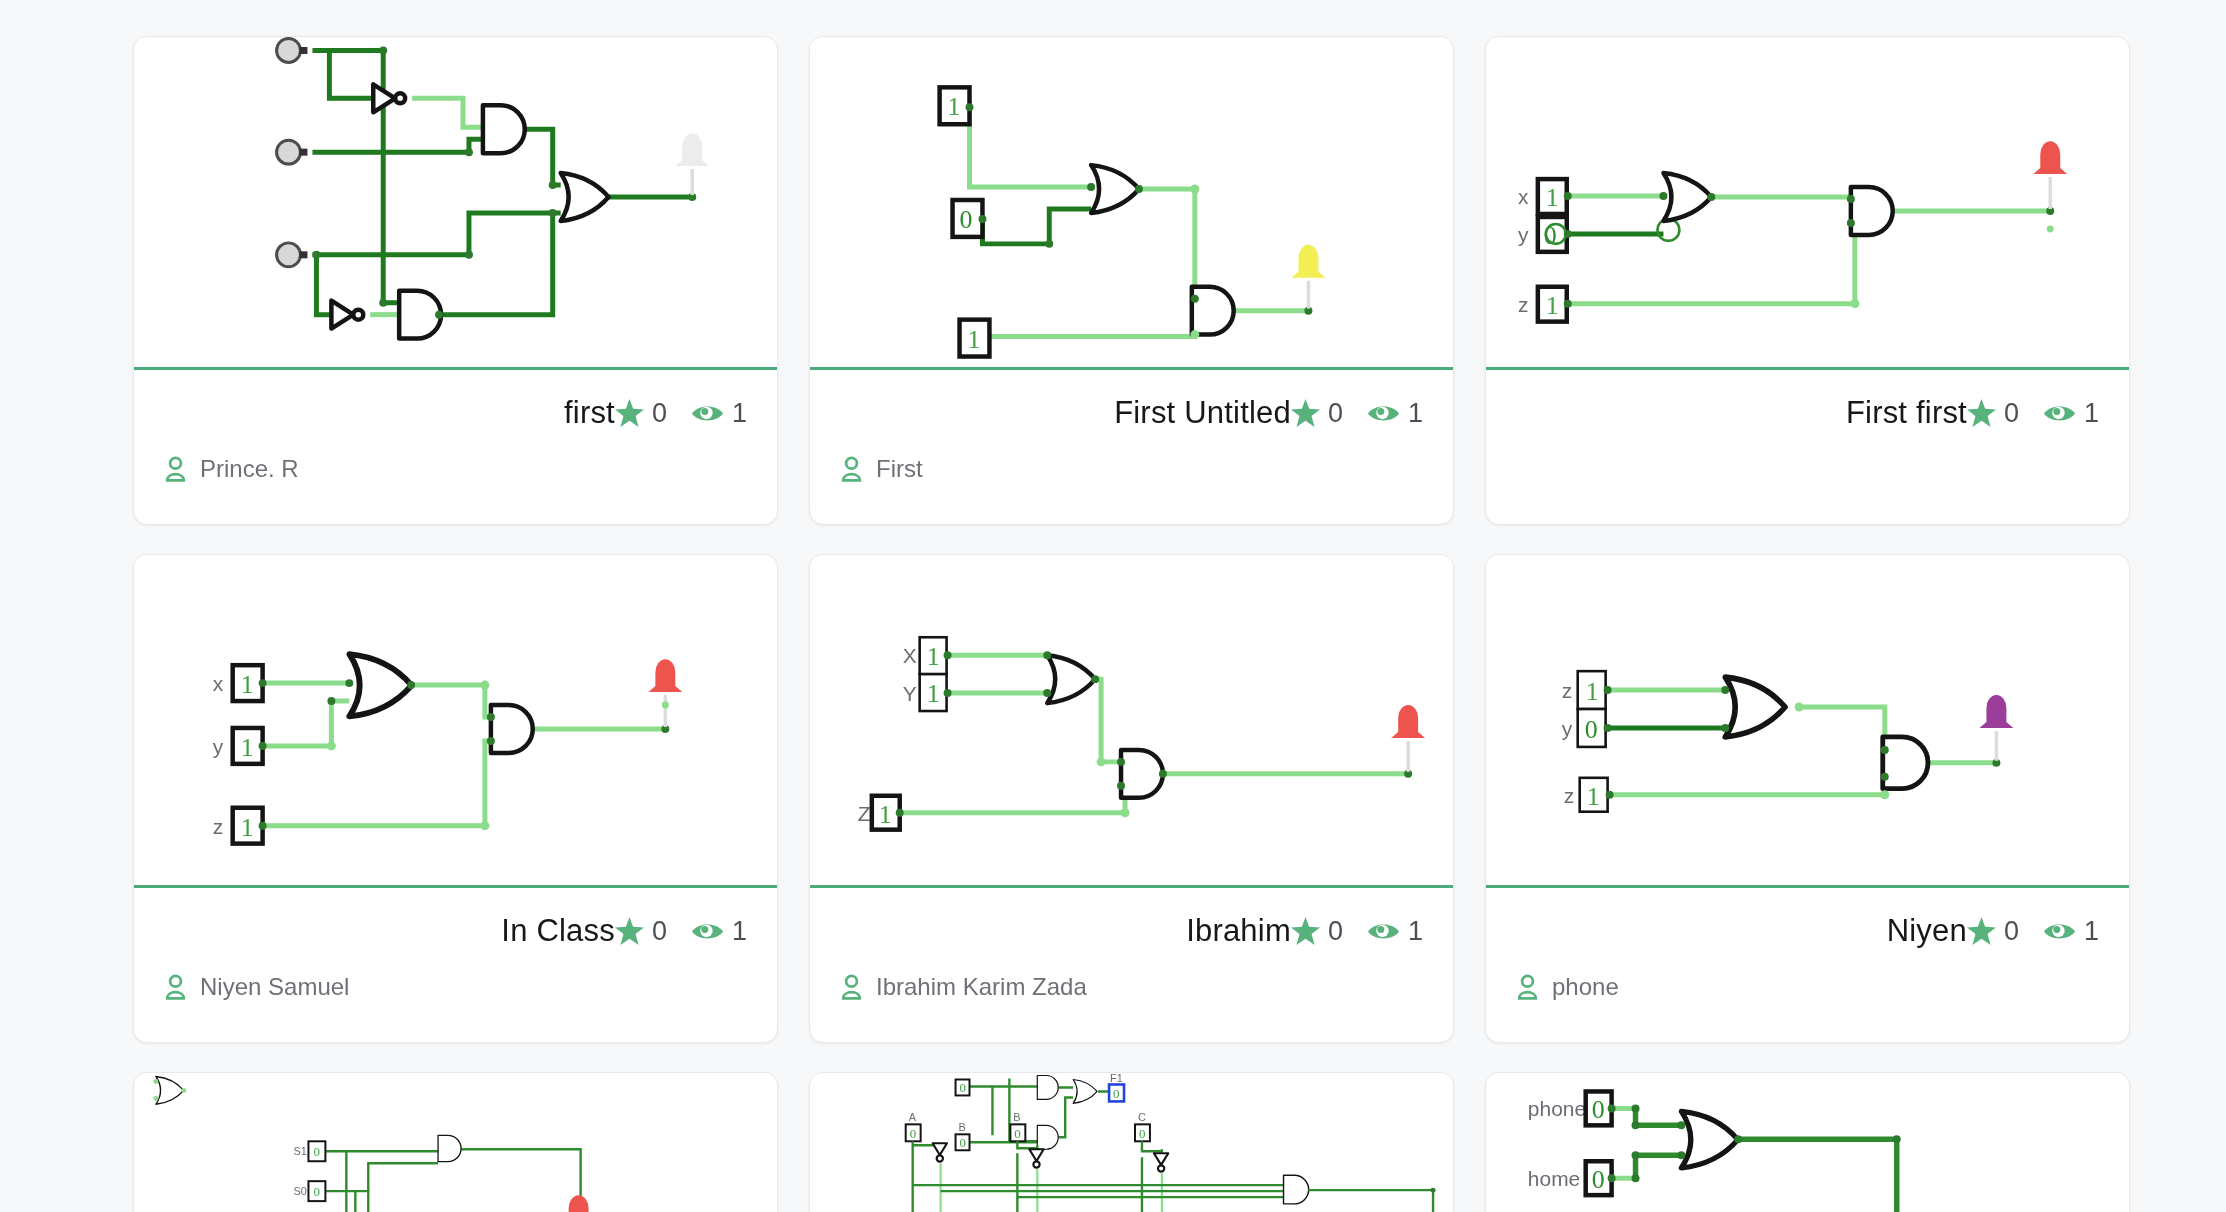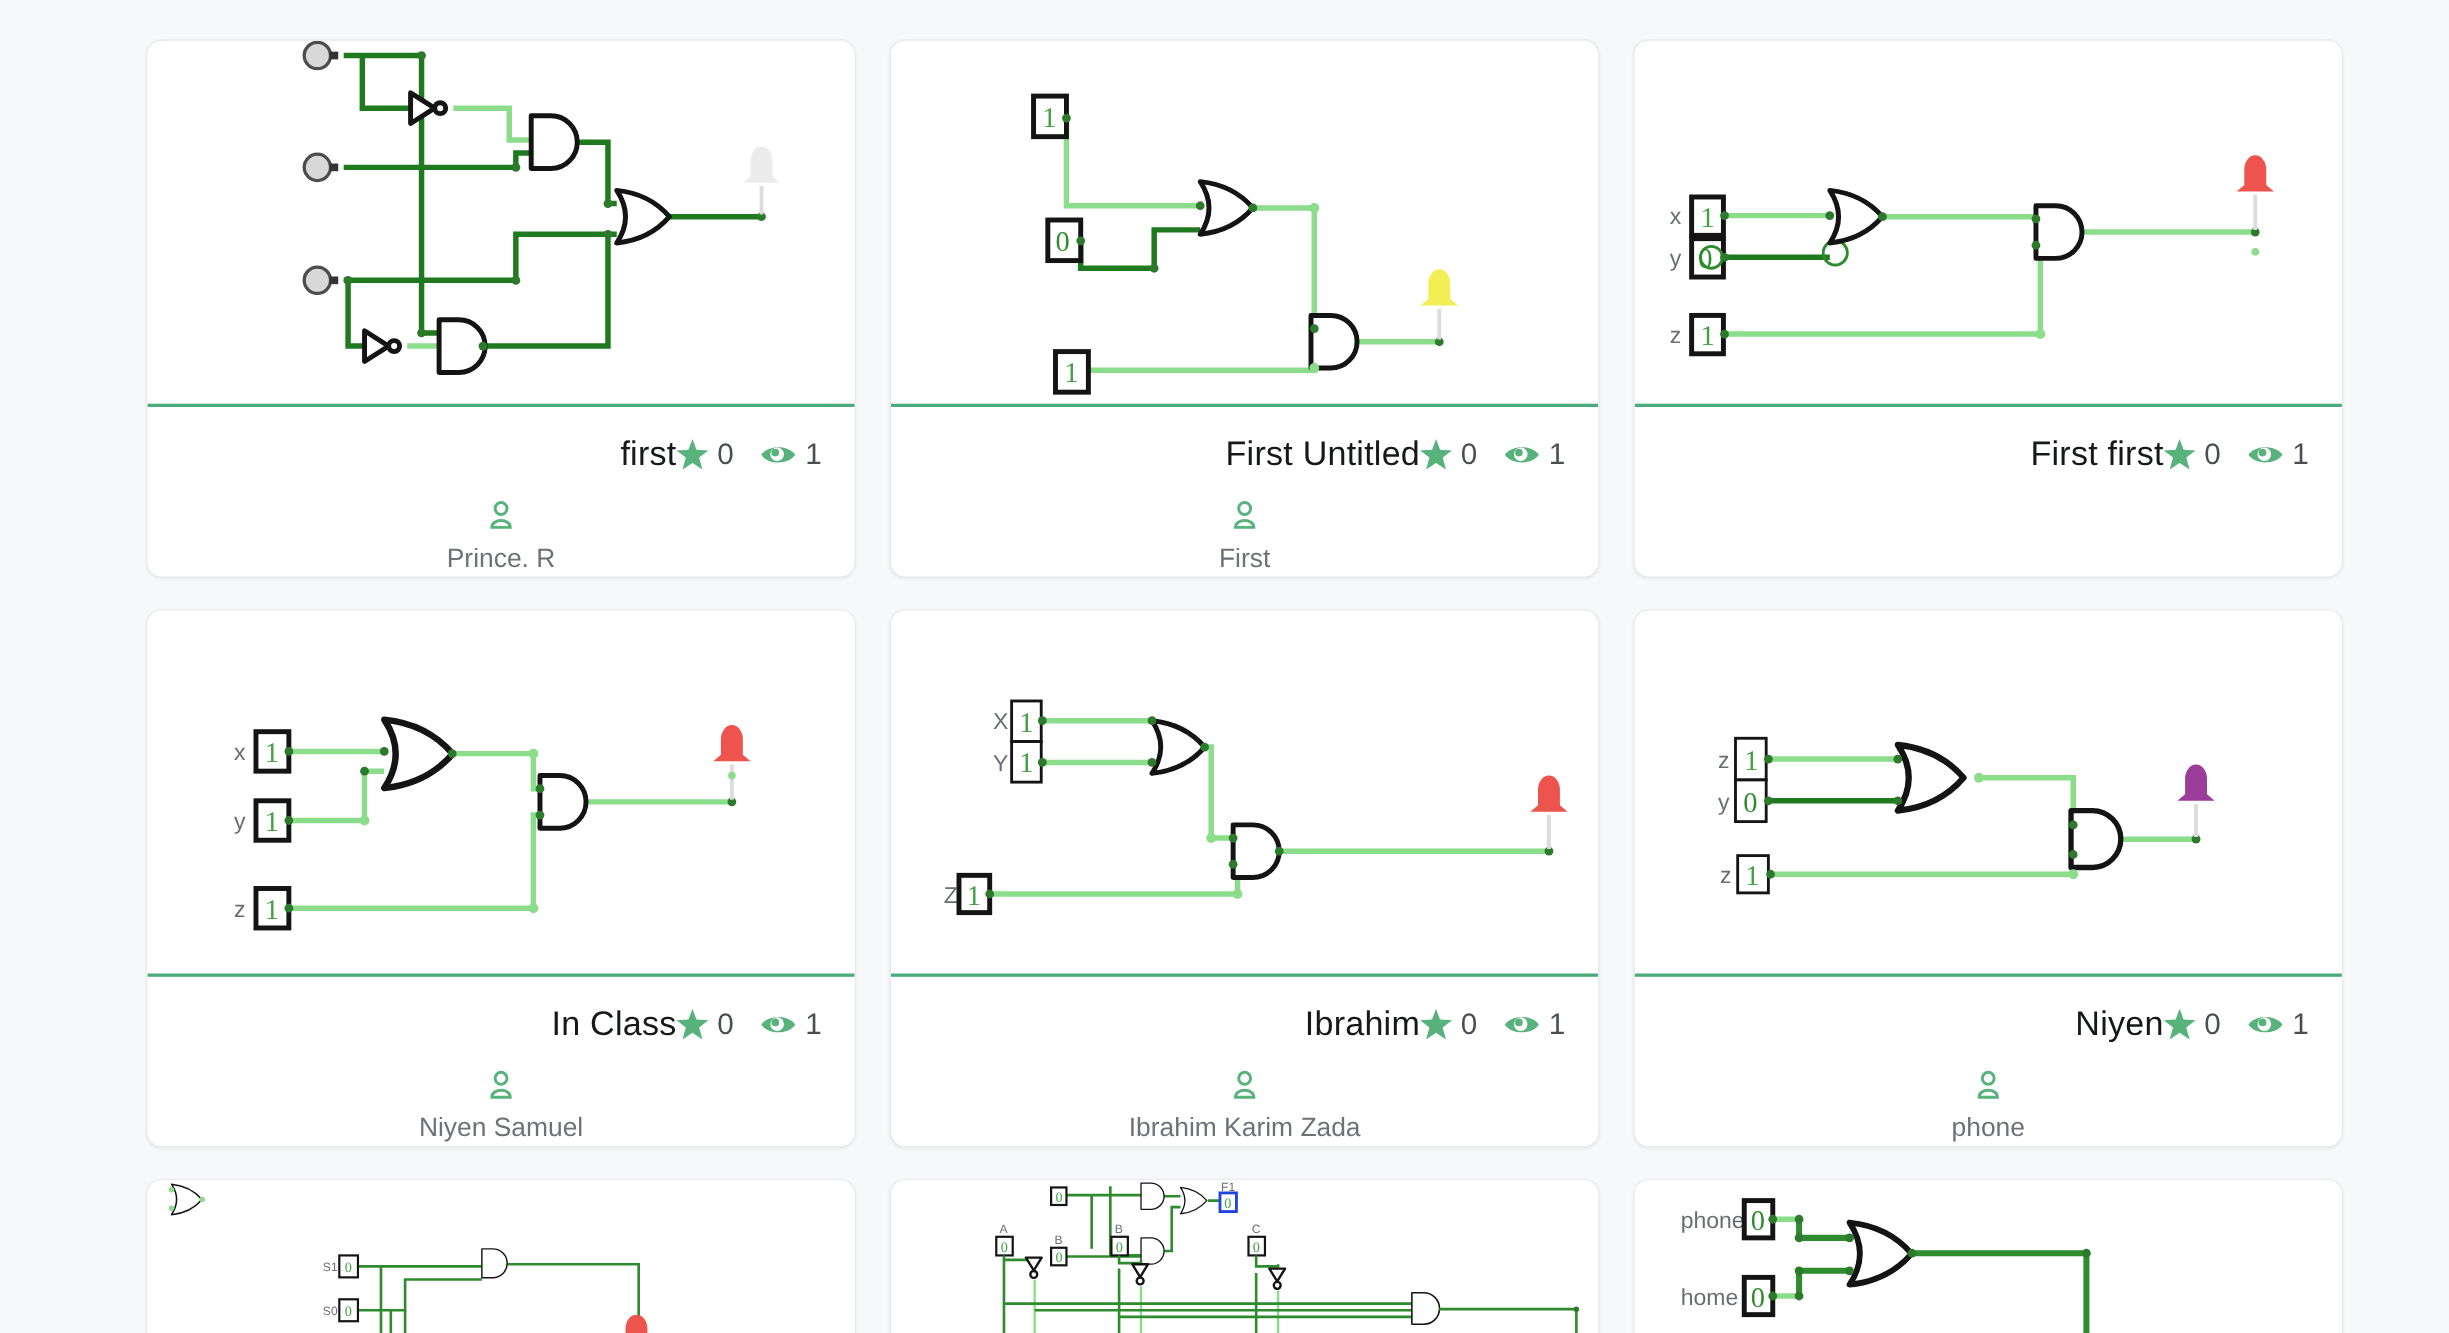--- a/index.html
+++ b/index.html
@@ -14,21 +14,21 @@
     position:relative; background:#fff; }
   .preview svg.circuit { display:block; width:643px; height:330px; }
   .card-body { padding:25px 30px 0 30px; }
   .title-row { display:flex; align-items:center; justify-content:flex-end; }
   .title { font-size:31px; font-weight:500; color:#17181a; letter-spacing:.2px; }
   .stats { display:flex; align-items:center; font-size:27px; color:#4b4f55; }
   .stats .num { margin-left:8px; }
   .stats .eye-wrap { margin-left:24px; }
   .icon { display:inline-flex; align-items:center; }
   .author-row { margin-top:24px; display:flex; align-items:center; gap:13px;
-    font-size:24px; color:#6e7177;flex-direction:column; }
+    font-size:24px; color:#6e7177; }
   
   .g   { fill:#fff; stroke:#141414; stroke-width:4.5; stroke-linejoin:round; }
   .gt  { fill:#fff; stroke:#141414; stroke-width:2.4; stroke-linejoin:round; }
   .w1  { stroke:var(--wire_on,#8bdc8b);  stroke-width:5; fill:none; }
   .w0  { stroke:var(--wire_off,#1f7a1f); stroke-width:5; fill:none; }
   .w0m { stroke:var(--wire_mid,#2e8b2e); stroke-width:5.5; fill:none; }
   .wt1 { stroke:var(--wire_on,#8bdc8b);  stroke-width:2.2; fill:none; }
   .wt0 { stroke:var(--wire_mid,#2e8b2e); stroke-width:2.4; fill:none; }
   .nd  { fill:var(--node,#2d7a2d); }
   .nd1 { fill:var(--wire_on,#8bdc8b); }

